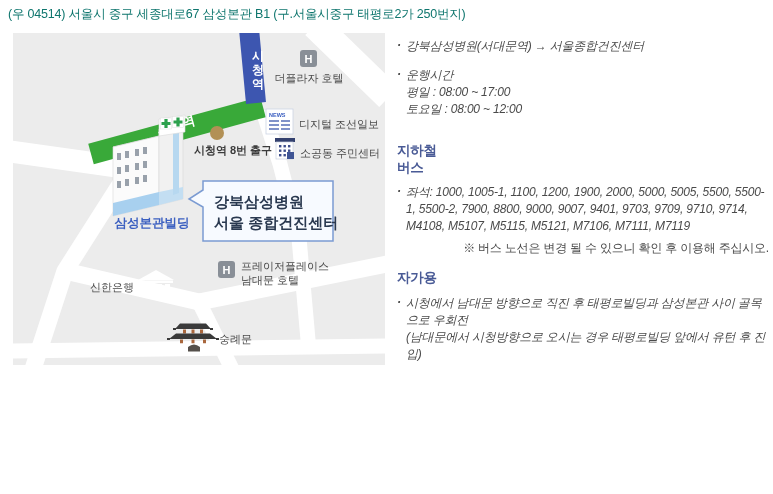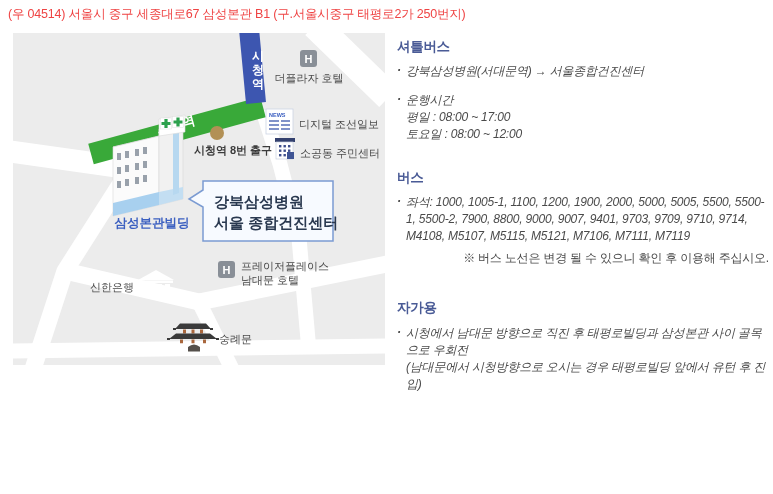--- a/index.html
+++ b/index.html
@@ -2,31 +2,31 @@
 <html><head>
 <meta charset="utf-8">
 <style>
   * { margin:0; padding:0; box-sizing:border-box; }
   html,body { background:#fff; }
   .page {
     position:relative; width:773px; height:494px; background:#ffffff;
     font-family:"Liberation Sans", sans-serif; color:#4a4a4a; overflow:hidden;
   }
   .address {
-    position:absolute; left:8px; top:6px; font-size:12.5px; color:#ef4444;
+    position:absolute; left:8px; top:6px; font-size:12.5px; color:#0f766e;
     letter-spacing:-0.2px;
   }
   .map-wrap { position:absolute; left:13px; top:33px; width:372px; height:332px; }
   .map-wrap svg { display:block; width:100%; height:100%; }
 
   .info { position:absolute; left:397px; top:30px; width:372px; font-size:12px; line-height:17px; }
   .sec-title { font-size:13.5px; font-weight:700; color:#4a5b96; letter-spacing:-0.3px; }
   .mt8  { margin-top:8px; }  .mt9  { margin-top:9px; }
   .mt12 { margin-top:12px; } .mt24 { margin-top:24px; }
-  .mt26 { margin-top:26px; } .mt20 { margin-top:32px; }
+  .mt26 { } .mt20 { margin-top:12px; }
   .mt5  { margin-top:5px; }
   .item { position:relative; padding-left:9px; letter-spacing:-0.2px;font-style:italic; }
   .item::before { content:"\00B7"; position:absolute; left:0; top:-1px; font-weight:700; color:#4a4a4a; }
   .note { letter-spacing:-0.2px;text-align:right; }
   .sub-line, .car-line { line-height:17px; }
 
   svg text { font-family:"Liberation Sans", sans-serif; }
   .v-label { writing-mode:vertical-rl; text-orientation:upright; letter-spacing:2px; }
 </style>
 </head>
@@ -187,28 +187,28 @@
           <rect x="161" y="310.5" width="40" height="8" fill="#ffffff"></rect>
           <path d="M 175 318.5 v-4.5 q 6 -5 12 0 v4.5 z" fill="#55504b"></path>
         </g>
         <text x="206" y="310" font-size="11" fill="#4a4a4a">숭례문</text>
       </g>
     </svg>
   </div>
 
   <div class="info">
 
-    <div class="sec-title mt8">셔틀버스</div>
     <div class="item mt8">강북삼성병원(서대문역) → 서울종합건진센터</div>
     <div class="item mt12">
       <div class="sub-line">운행시간</div>
       <div class="sub-line">평일 : 08:00 ~ 17:00</div>
       <div class="sub-line">토요일 : 08:00 ~ 12:00</div>
     </div>
 
+    <div class="sec-title mt24">지하철</div>
 
     <div class="sec-title mt26">버스</div>
     <div class="item mt8">좌석: 1000, 1005-1, 1100, 1200, 1900, 2000, 5000, 5005, 5500, 5500-1, 5500-2, 7900, 8800, 9000, 9007, 9401, 9703, 9709, 9710, 9714, M4108, M5107, M5115, M5121, M7106, M7111, M7119</div>
     <div class="note mt5">※ 버스 노선은 변경 될 수 있으니 확인 후 이용해 주십시오.</div>
 
     <div class="sec-title mt20">자가용</div>
     <div class="item mt9">
       <div class="car-line">시청에서 남대문 방향으로 직진 후 태평로빌딩과 삼성본관 사이 골목으로 우회전</div>
       <div class="car-line">(남대문에서 시청방향으로 오시는 경우 태평로빌딩 앞에서 유턴 후 진입)</div>
     </div>

